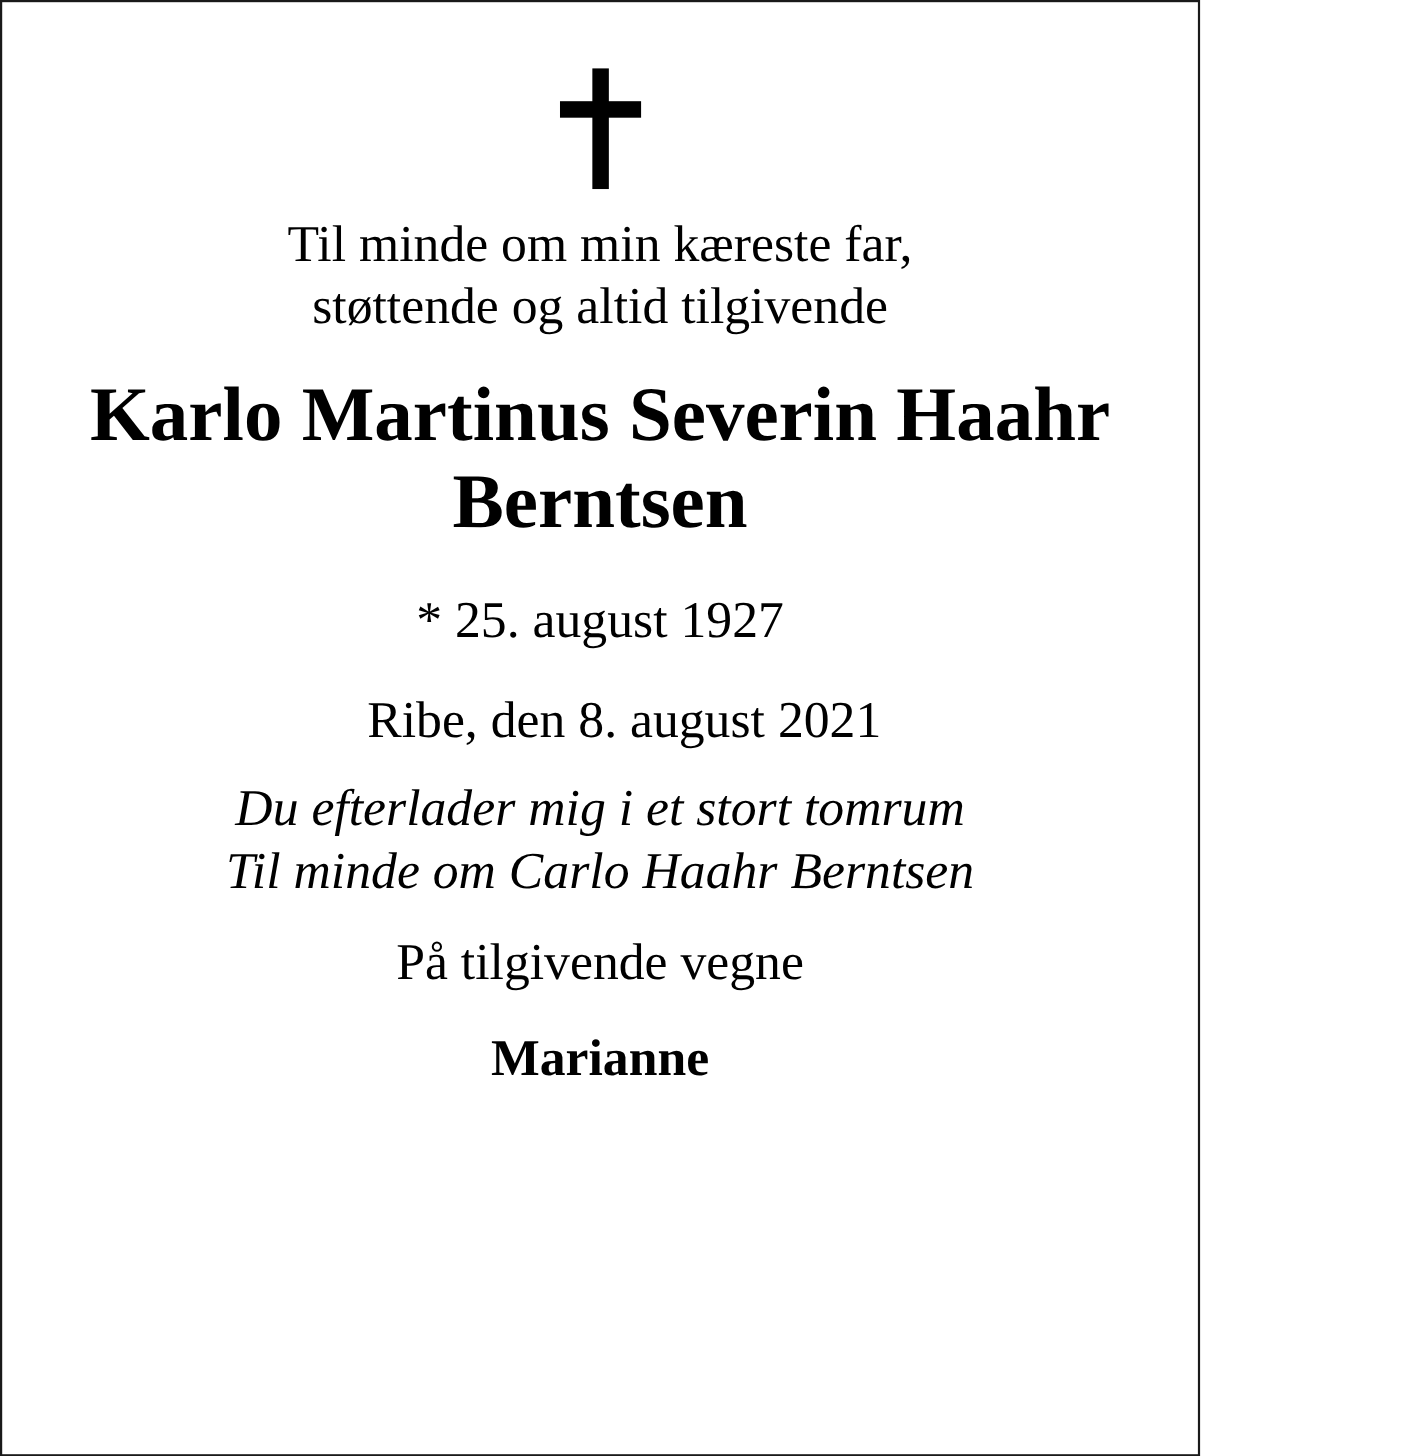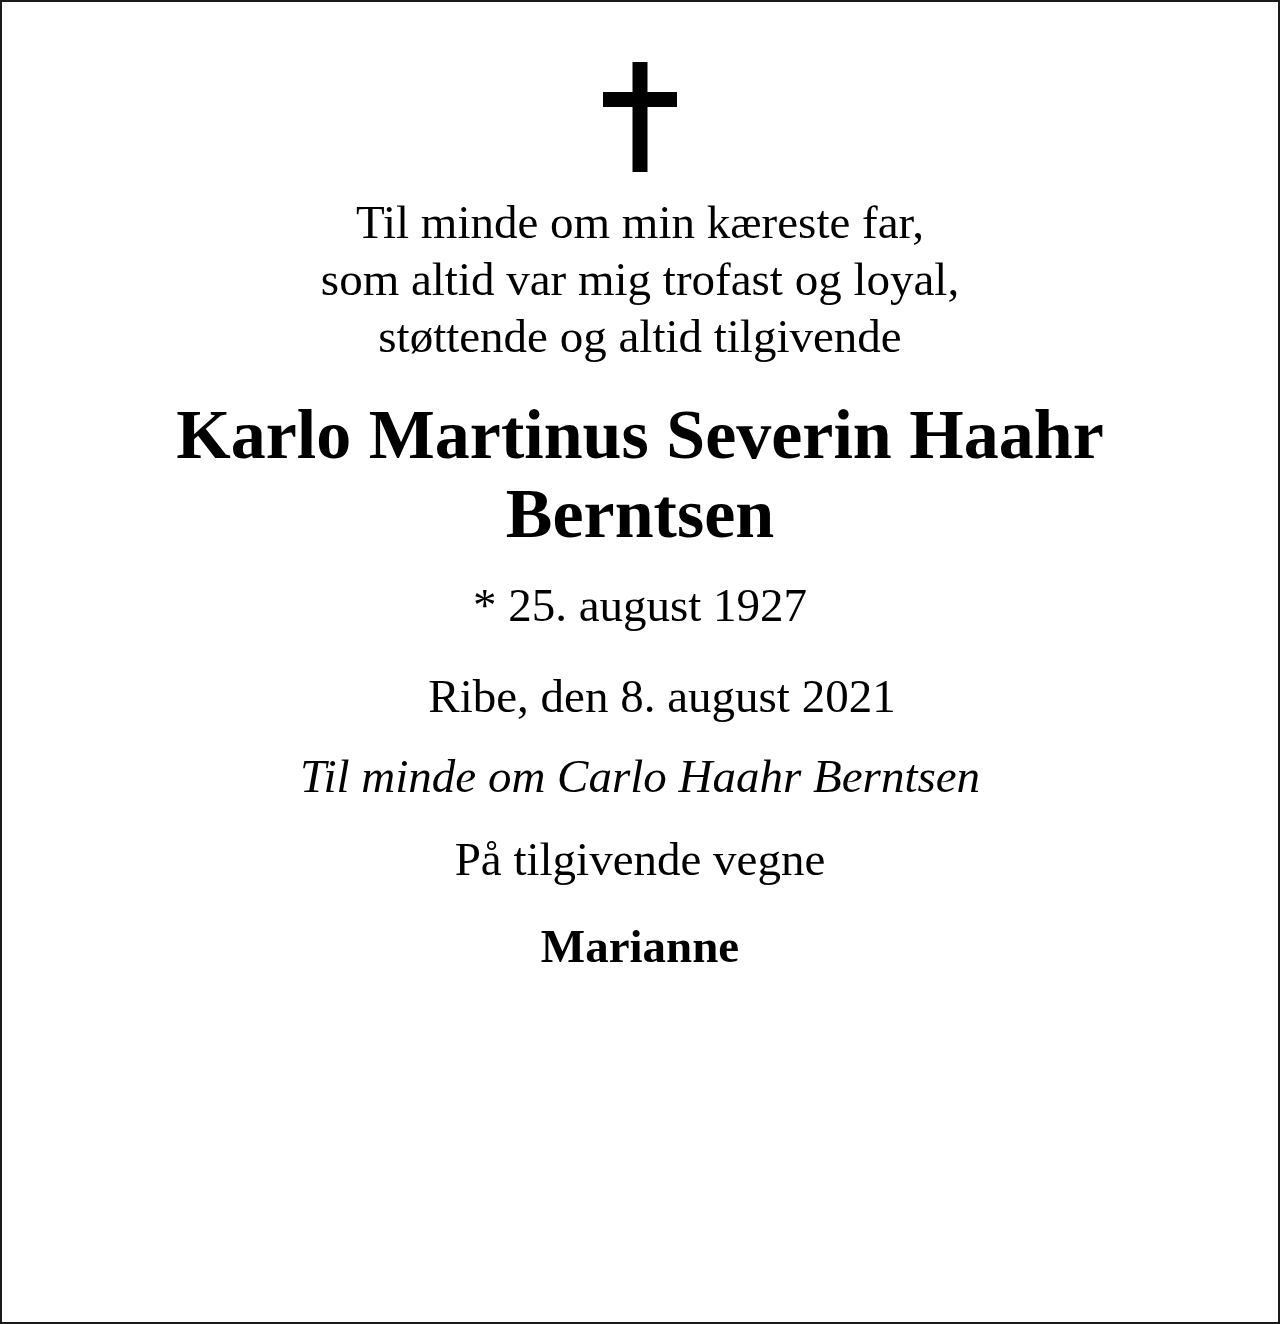--- a/index.html
+++ b/index.html
@@ -2,21 +2,21 @@
 <html lang="da"><head>
 <meta charset="utf-8">
 <style>
   html, body {
     margin: 0;
     padding: 0;
     background: #ffffff;
   }
   .page {
     box-sizing: border-box;
-    width: 1280px;
+    width: 1091px;
     height: 1324px;
     border: 2px solid #1a1a1a;
     background: #ffffff;
     overflow: hidden;
     font-family: "Liberation Serif", "DejaVu Serif", serif;
     color: #000000;
     text-align: center;
   }
   .cross {
     display: block;
@@ -32,52 +32,52 @@
   }
   .line { display: block; }
   .memorial-verse   { margin-top: 22px; }
   .deceased-name {
     margin-top: 30px;
     font-size: 70px;
     line-height: 79px;
     font-weight: bold;
     max-width: 1080px;
   }
-  .birth-date       { margin-top: 24px; }
+  .birth-date       { margin-top: 40px; }
   .death-statement  { margin-top: 27px; }
   .place-date       { margin-top: 34px; padding-left: 44px; }
   .farewell-verse   { margin-top: 23px; font-style: italic; }
   .on-behalf        { margin-top: 26px; }
   .signature        { margin-top: 30px; font-weight: bold; }
   .funeral-info     { margin-top: 25px; }
 </style>
 </head>
 <body>
 
 <div class="page">
 
   <svg class="cross" width="74" height="110" viewBox="0 0 74 110" aria-hidden="true">
     <rect x="29.5" y="0" width="15" height="110" fill="#000000"></rect>
     <rect x="0" y="30" width="74" height="15" fill="#000000"></rect>
   </svg>
 
   <p class="para body-text memorial-verse">
     <span class="line">Til minde om min kæreste far,</span>
-    <span class="line">som altid var mig trofast og loyal,</span>
     <span class="line">støttende og altid tilgivende</span>
   </p>
 
   <h1 class="para deceased-name">Karlo Martinus Severin Haahr Berntsen</h1>
 
   <p class="para body-text birth-date">* 25. august 1927</p>
 
 
   <p class="para body-text place-date">Ribe, den 8. august 2021</p>
 
   <p class="para body-text farewell-verse">
+    <span class="line">Du efterlader mig i et stort tomrum</span>
     <span class="line">Til minde om Carlo Haahr Berntsen</span>
   </p>
 
   <p class="para body-text on-behalf">På tilgivende vegne</p>
 
   <p class="para body-text signature">Marianne</p>
 
 
 </div>
 

